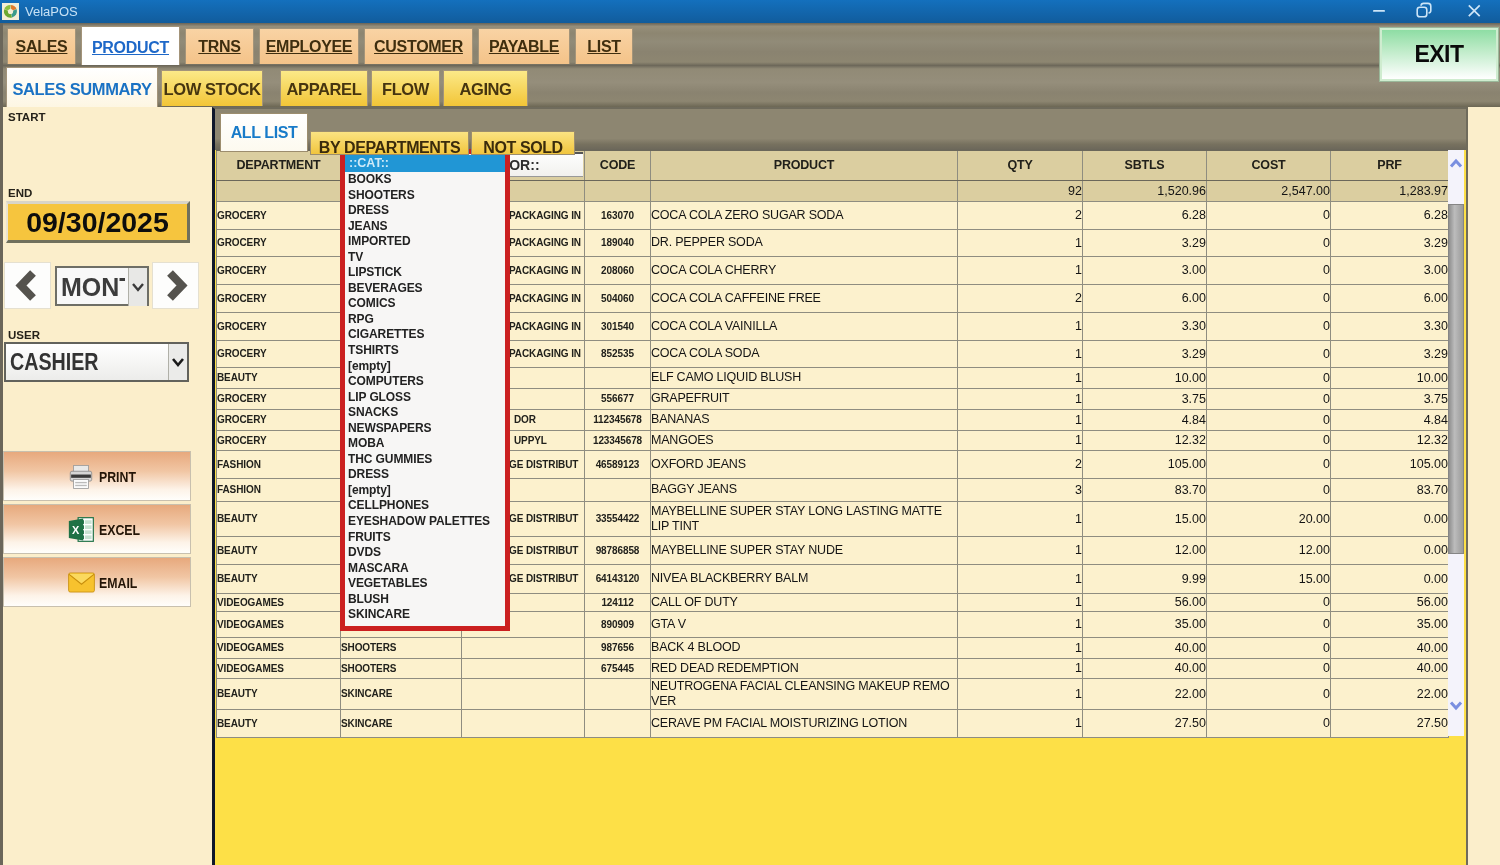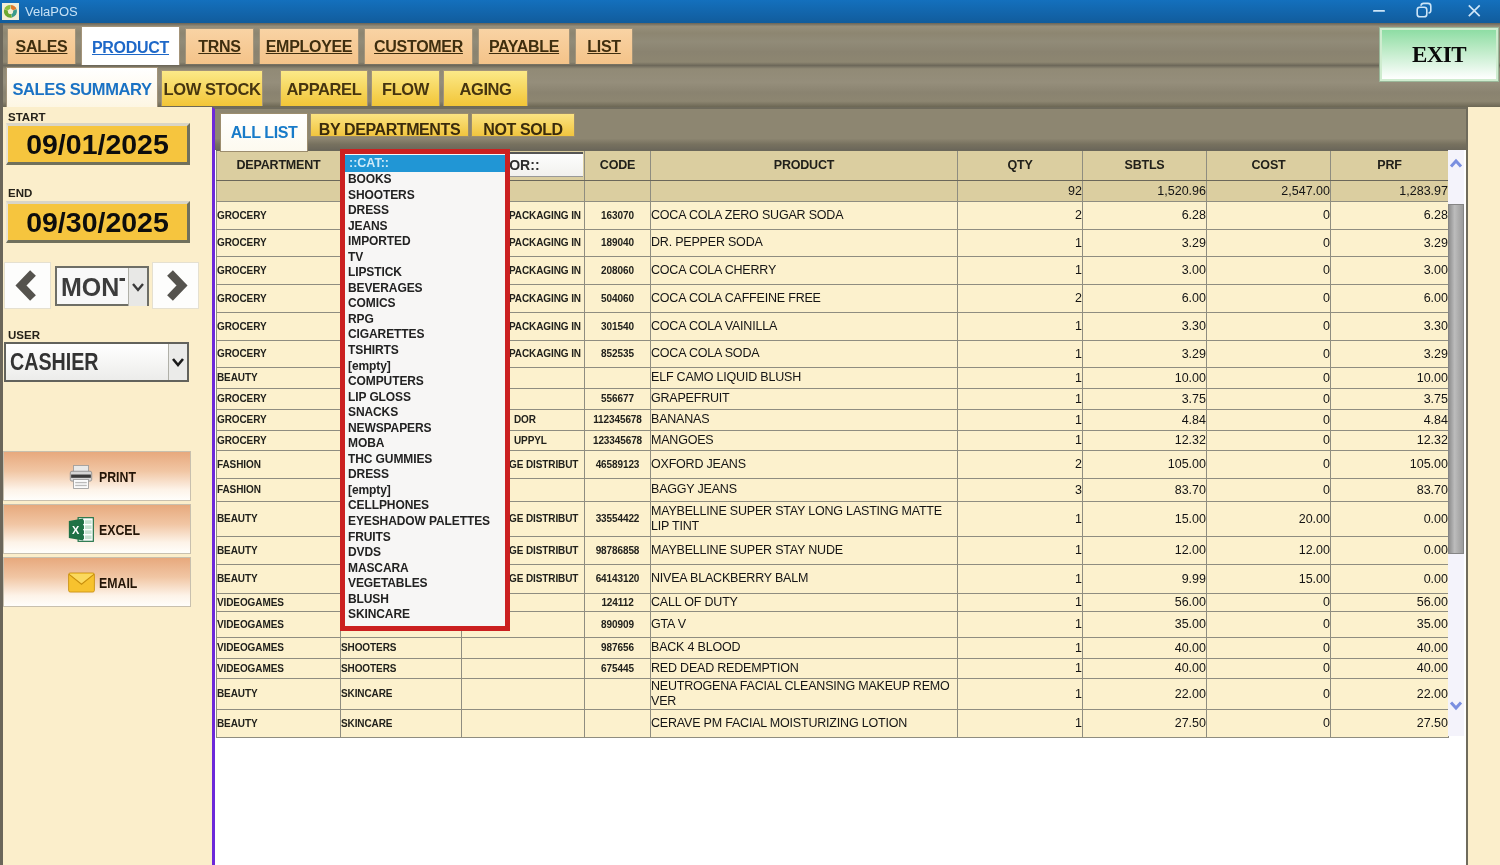--- a/index.html
+++ b/index.html
@@ -27,21 +27,21 @@
 
 
 .tab2 { position:absolute; top:70px; height:36px; background:linear-gradient(#fce988,#f2c537);
   border:1px solid #a3947a; border-bottom:none; text-align:center; font-weight:bold; font-size:16.5px;
   color:#463510; line-height:36px; letter-spacing:-0.4px; }
 .tab2.sel { top:67px; height:40px; background:linear-gradient(#ffffff,#fdf6e3); color:#1a72c4; line-height:42px; }
 
 #exitbtn { position:absolute; left:1380px; top:28px; width:118px; height:53px;
   background:linear-gradient(#8edda4, #b7e9c2 35%, #ffffff 100%);
   border:2px solid #cfeccf; outline:1px solid #9ab89a;
-  text-align:center; line-height:49px; font-weight:bold; font-size:23px; letter-spacing:-0.5px; color:#0a0a0a;font-family:Liberation Serif, serif; }
+  text-align:center; line-height:49px; font-weight:bold; font-size:23px; letter-spacing:-0.5px; color:#0a0a0a; }
 
 
 #leftpanel { position:absolute; left:3px; top:107px; width:210px; height:758px; background:#fbeecb; }
 #leftpanel .lbl { position:absolute; font-weight:bold; font-size:11.5px; color:#26221a; }
 .datebtn { position:absolute; left:3px; width:184px; height:42px; background:#f6c53e;
   border-top:3px solid #d9d5c7; border-left:2px solid #e9e3d2; border-right:3px solid #70705c; border-bottom:3px solid #70705c;
   text-align:center; line-height:36px; font-weight:bold; font-size:28.5px; color:#0d0d0d; }
 .arrowbtn { position:absolute; width:47px; height:47px; background:#fdfdfc; border:1px solid #e5e0d0; }
 #moncombo { position:absolute; left:52px; top:159px; width:94px; height:40px; background:#f8f8f8;
   border:2px solid #6e6e66; }
@@ -51,24 +51,24 @@
   border:2px solid #62625c; }
 #cashcombo .ctext { position:absolute; left:4px; top:4px; font-weight:bold; font-size:24px; color:#333; transform:scaleX(0.82); transform-origin:left center; }
 #cashcombo .carrow { position:absolute; right:0; top:0; width:19px; height:36px; background:#ebebe9; border-left:1px solid #b0b0a8; }
 .actbtn { position:absolute; left:0px; width:188px; height:50px;
   background:linear-gradient(#e7a97d, #f1c6a4 40%, #fdf3e8 78%, #fffefb);
   border:1px solid #c8c0ae; }
 .actbtn .alabel { position:absolute; font-weight:bold; font-size:14px; color:#241507; transform:scaleX(0.88); transform-origin:left center; }
 
 
 #maincont { position:absolute; left:212px; top:107px; width:1256px; height:758px;
-  background:#ffffff; border-left:3px solid #6d28d9; border-right:2px solid #6f6b5c; border-top:2px solid #6f6b5c; }
+  background:#fde047; border-left:3px solid #0f172a; border-right:2px solid #6f6b5c; border-top:2px solid #6f6b5c; }
 #innerstrip { position:absolute; left:0px; top:0px; width:1251px; height:41px;
   background:linear-gradient(#8d8671 0%, #8d8671 72%, #77715f 86%, #6b675a 100%); }
-.tab3 { position:absolute; z-index:3; top:4px; height:24px; background:linear-gradient(#fbe382,#f1c53e);
+.tab3 { position:absolute; z-index:3; top:22px; height:24px; background:linear-gradient(#fbe382,#f1c53e);
   border:1px solid #9c8d6e; text-align:center; font-weight:bold; font-size:16px; letter-spacing:-0.4px; color:#3a2b0c; line-height:32px; }
 .tab3.sel { top:4px; height:39px; background:linear-gradient(#ffffff,#fdfaef); color:#187bc9; line-height:38px; }
 
 
 #tbl { position:absolute; left:1px; top:40px; width:1232px; border-collapse:collapse; table-layout:fixed; }
 #tbl td { border:1px solid #8f8d80; overflow:hidden; white-space:nowrap; position:relative; padding:0; }
 #tbl tr.hdr td { background:#dbcea0; letter-spacing:-0.2px; font-weight:bold; font-size:12.5px; color:#21201a; text-align:center; border-top:2px solid #6b675a; border-bottom:1px solid #6b675a;}
 #tbl tr.sum td { background:#dbcea0; }
 #tbl tr.d td { background:#fcf1cd; }
 .dept { font-weight:bold; font-size:10px; color:#21211c; padding-left:5px; letter-spacing:-0.1px; }
@@ -131,21 +131,20 @@
 <div class="tab2 sel" style="left:6px; width:152px;">SALES SUMMARY</div>
 <div class="tab2" style="left:161px; width:102px;">LOW STOCK</div>
 <div class="tab2" style="left:280px; width:88px;">APPAREL</div>
 <div class="tab2" style="left:371px; width:69px;">FLOW</div>
 <div class="tab2" style="left:443px; width:85px;">AGING</div>
 
 <div id="exitbtn">EXIT</div>
 
 <div id="leftpanel">
   <div class="lbl" style="left:5px; top:4px;">START</div>
-  <div class="datebtn" style="top:16px;">09/01/2025</div>
   <div class="lbl" style="left:5px; top:80px;">END</div>
   <div class="datebtn" style="top:94px;">09/30/2025</div>
   <div class="arrowbtn" style="left:1px; top:155px;"><svg width="45" height="45" viewBox="0 0 45 45">
         <path d="M28 10 L16 22.5 L28 35" fill="none" stroke="#55534e" stroke-width="8" stroke-linecap="butt"></path>
       </svg></div>
   <div id="moncombo">
     <div class="mtext" style="width:64px;overflow:hidden;">MONTH</div>
     <div class="marrow"><svg width="18" height="38" viewBox="0 0 18 38">
           <path d="M4 16 L9 22 L14 16" fill="none" stroke="#3a3a3a" stroke-width="2.4"></path>
         </svg></div>

